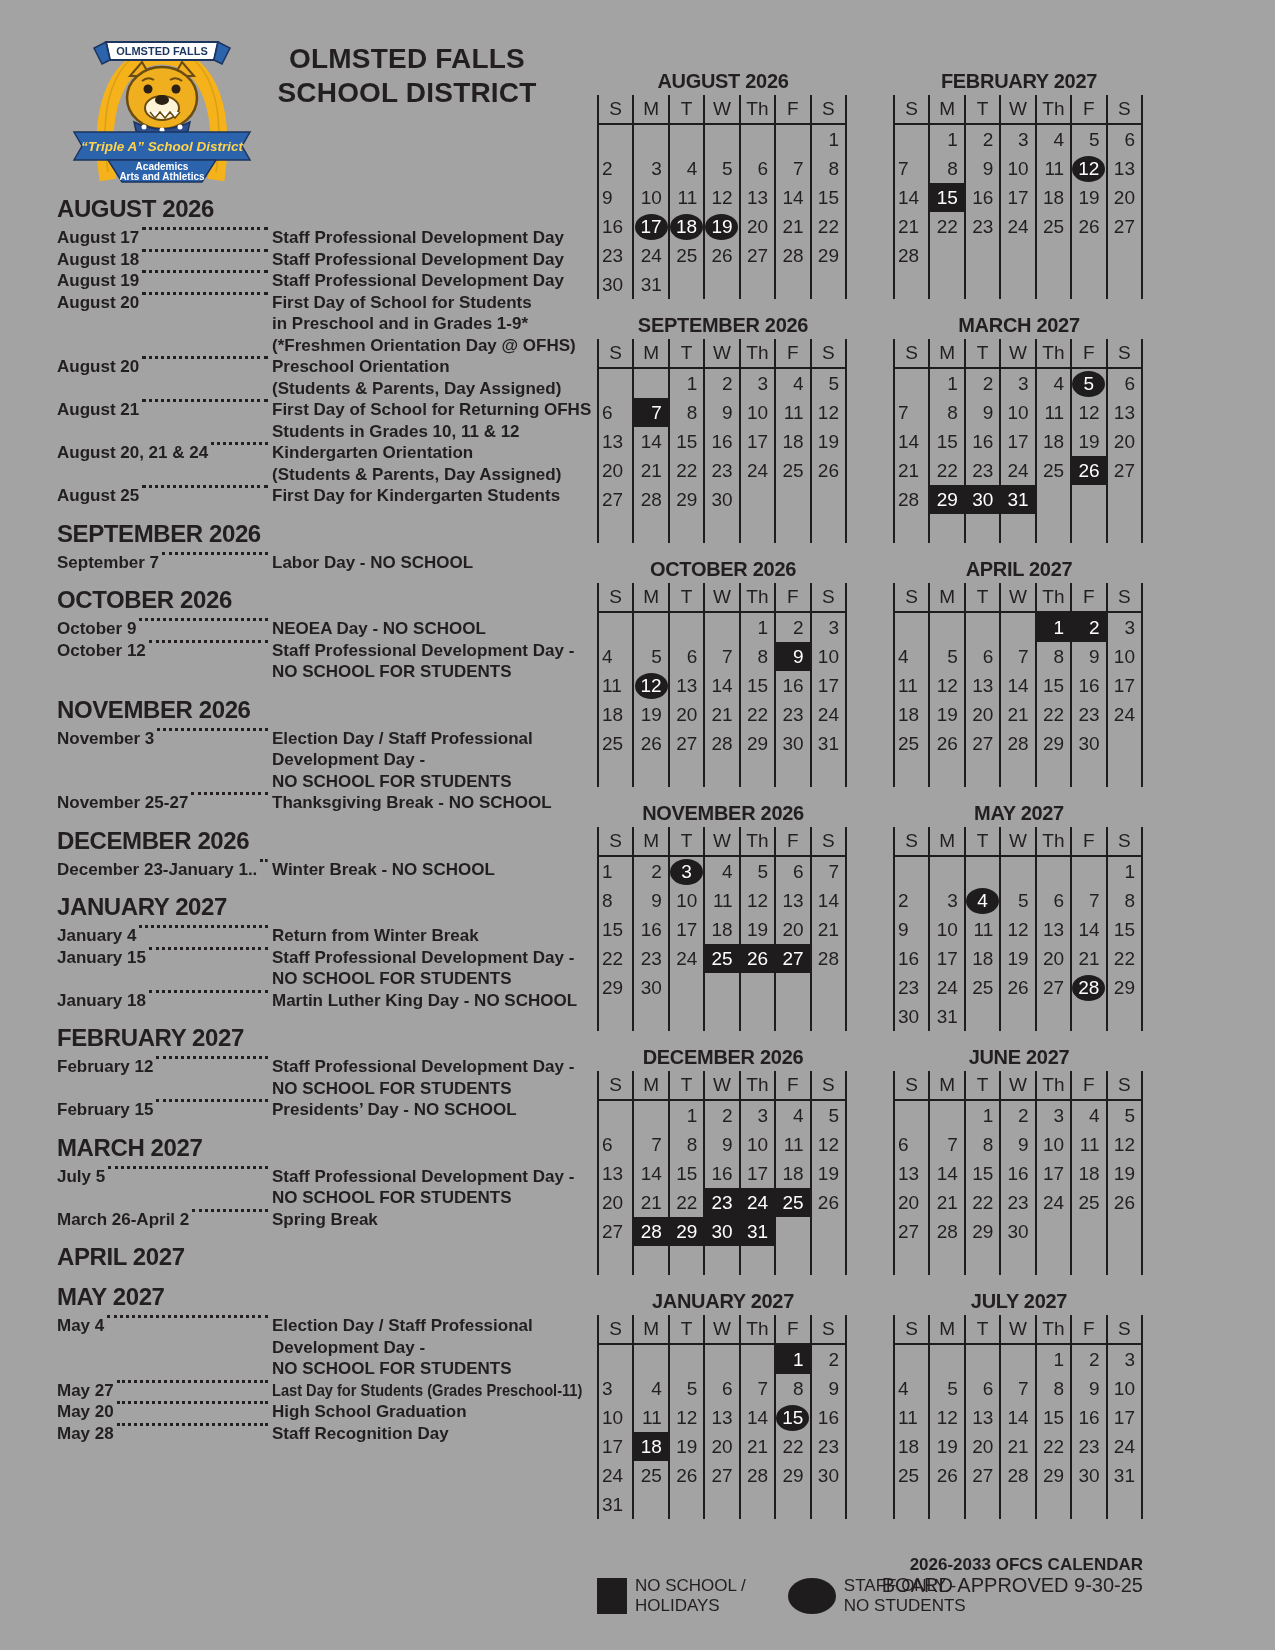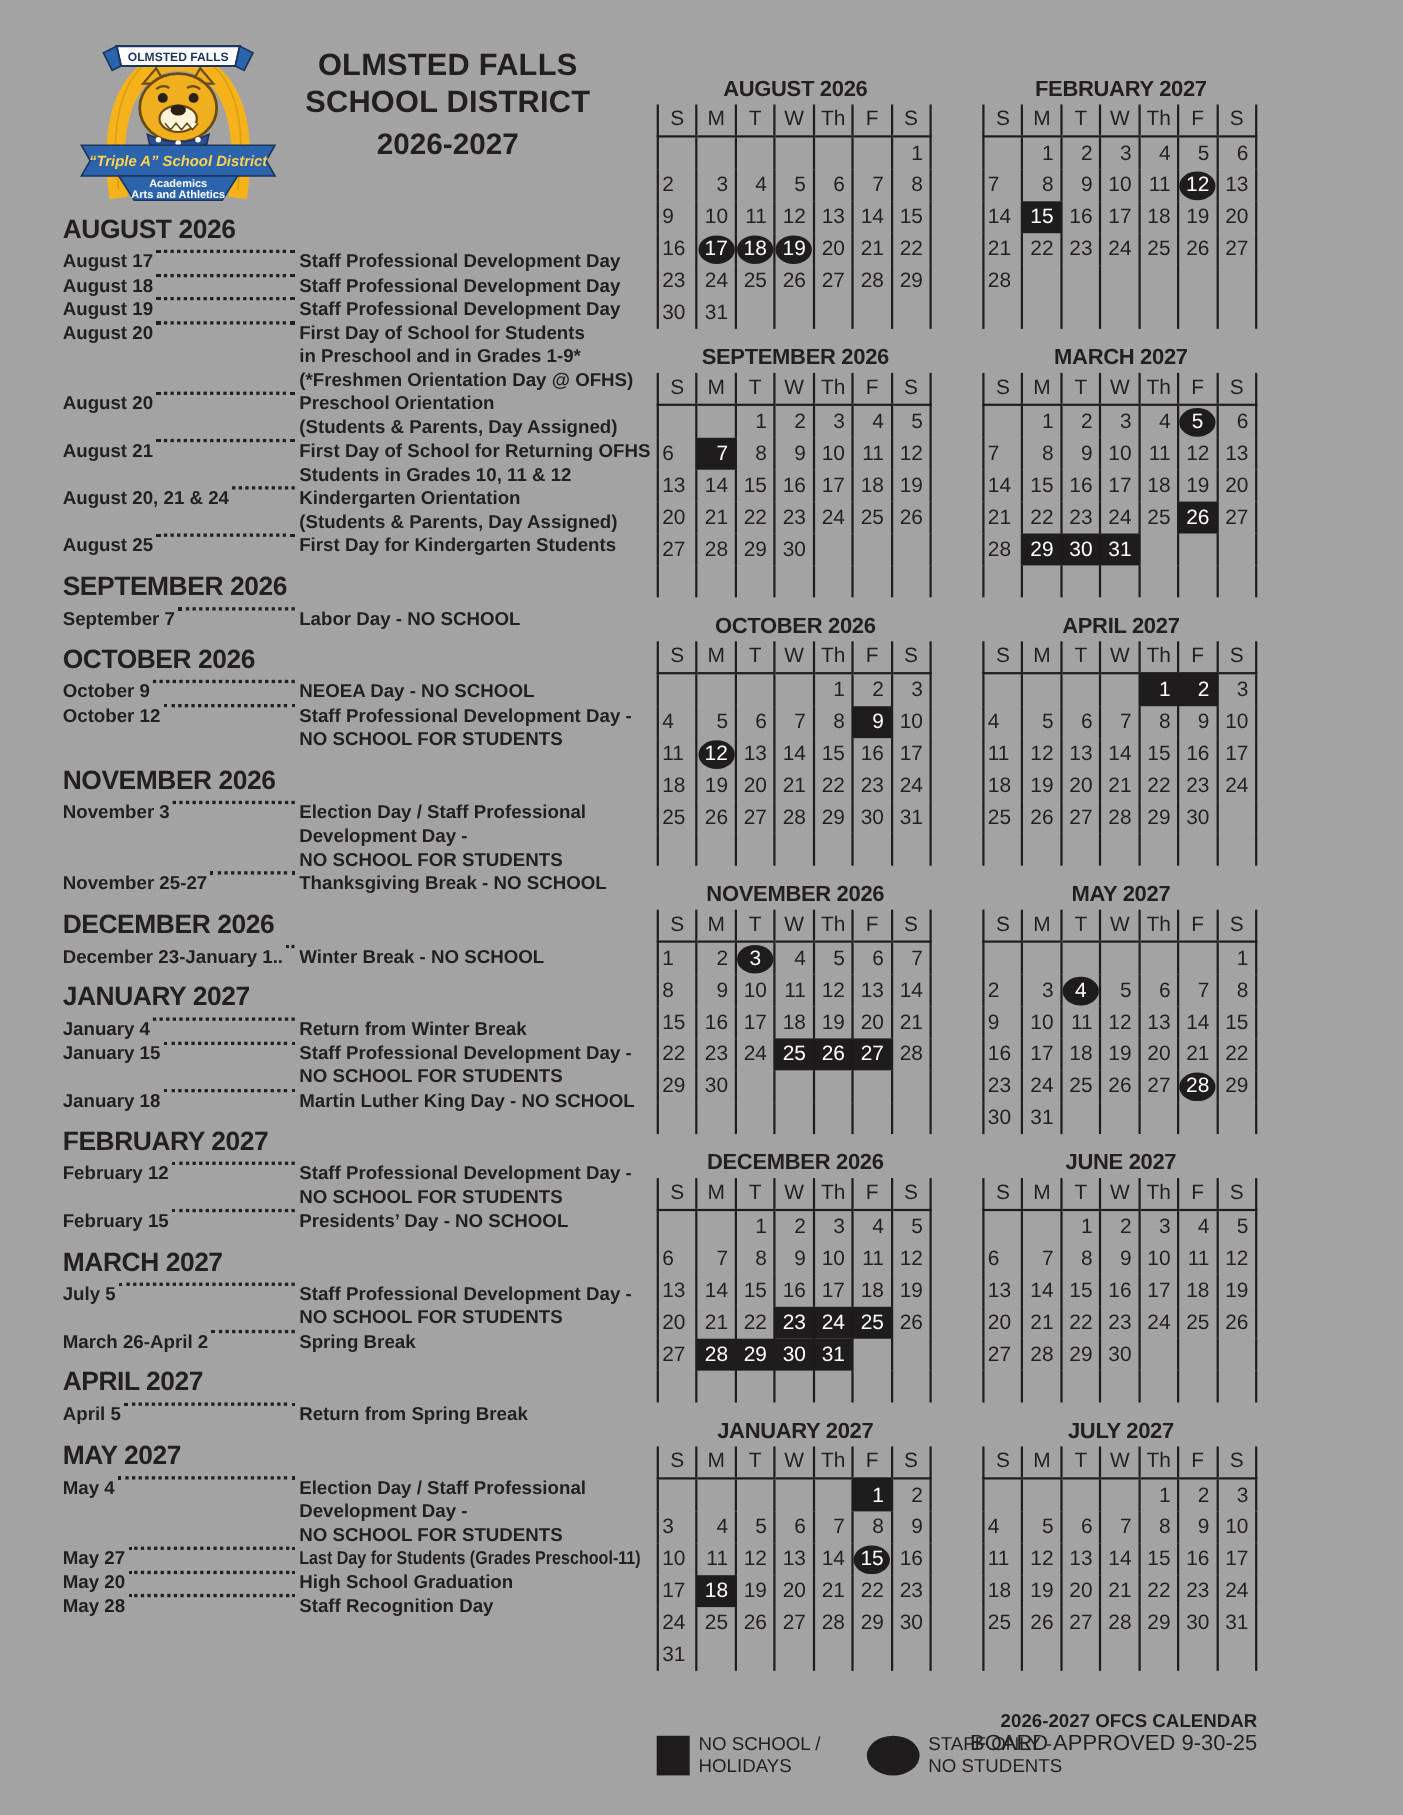--- a/index.html
+++ b/index.html
@@ -89,21 +89,20 @@
     <g>
       <path d="M40 124 L148 124 L134 146 L54 146 Z" fill="#2B63AD" stroke="#1c355f" stroke-width="1.5"></path>
       <text x="94" y="134" text-anchor="middle" font-size="10" font-weight="bold" fill="#ffffff">Academics</text>
       <text x="94" y="144" text-anchor="middle" font-size="10" font-weight="bold" fill="#ffffff">Arts and Athletics</text>
     </g>
   </svg>
 
   <div class="titleblock">
     <div class="t1">OLMSTED FALLS</div>
     <div class="t1">SCHOOL DISTRICT</div>
-    <div class="t3">2026-2027</div>
   </div>
 
   <div class="events" id="events">
       <div class="sec-head">AUGUST 2026</div>
       <div class="event">
         <span class="datewrap">
           <span class="date">August 17</span>
           <span class="leader"></span>
         </span>
         <div class="desc">
@@ -302,29 +301,20 @@
       <div class="event">
         <span class="datewrap">
           <span class="date">March 26-April 2</span>
           <span class="leader"></span>
         </span>
         <div class="desc">
           <div class="dline">Spring Break</div>
         </div>
       </div>
       <div class="sec-head">APRIL 2027</div>
-      <div class="event">
-        <span class="datewrap">
-          <span class="date">April 5</span>
-          <span class="leader"></span>
-        </span>
-        <div class="desc">
-          <div class="dline">Return from Spring Break</div>
-        </div>
-      </div>
       <div class="sec-head">MAY 2027</div>
       <div class="event">
         <span class="datewrap">
           <span class="date">May 4</span>
           <span class="leader"></span>
         </span>
         <div class="desc">
           <div class="dline">Election Day / Staff Professional</div>
           <div class="dline">Development Day -</div>
           <div class="dline">NO SCHOOL FOR STUDENTS</div>
@@ -1235,17 +1225,17 @@
       <div>HOLIDAYS</div>
     </div>
     <div class="leg-oval"></div>
     <div class="leg-text">
       <div>STAFF ONLY -</div>
       <div>NO STUDENTS</div>
     </div>
   </div>
 
   <div class="footer">
-    <div class="f1">2026-2027 OFCS CALENDAR</div>
+    <div class="f1">2026-2033 OFCS CALENDAR</div>
     <div class="f2">BOARD APPROVED 9-30-25</div>
   </div>
 
 </div>
 
 </body></html>

